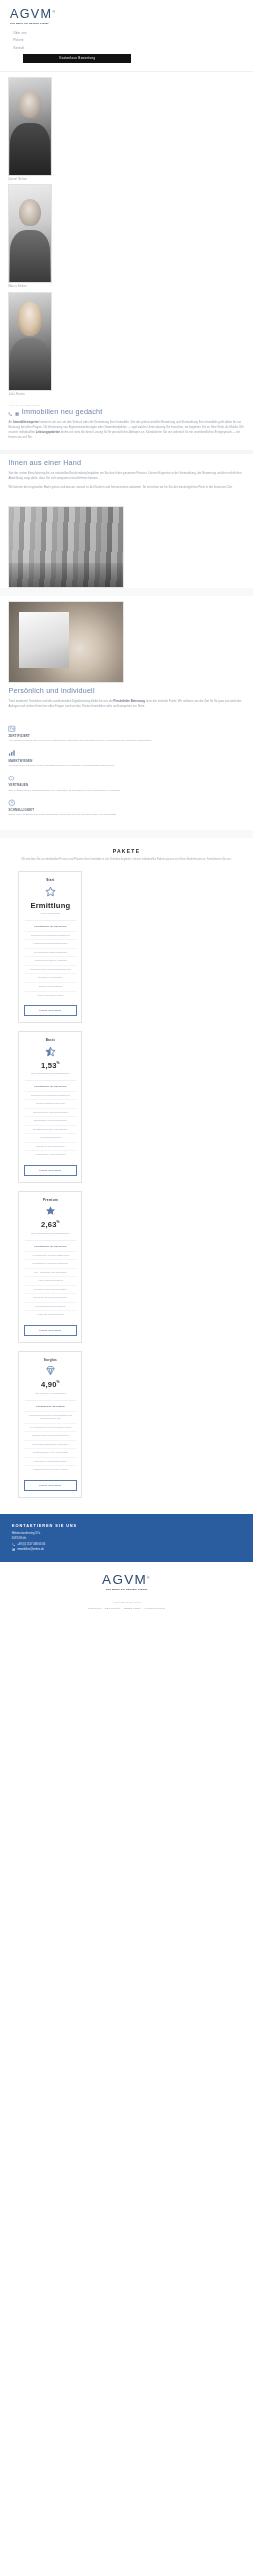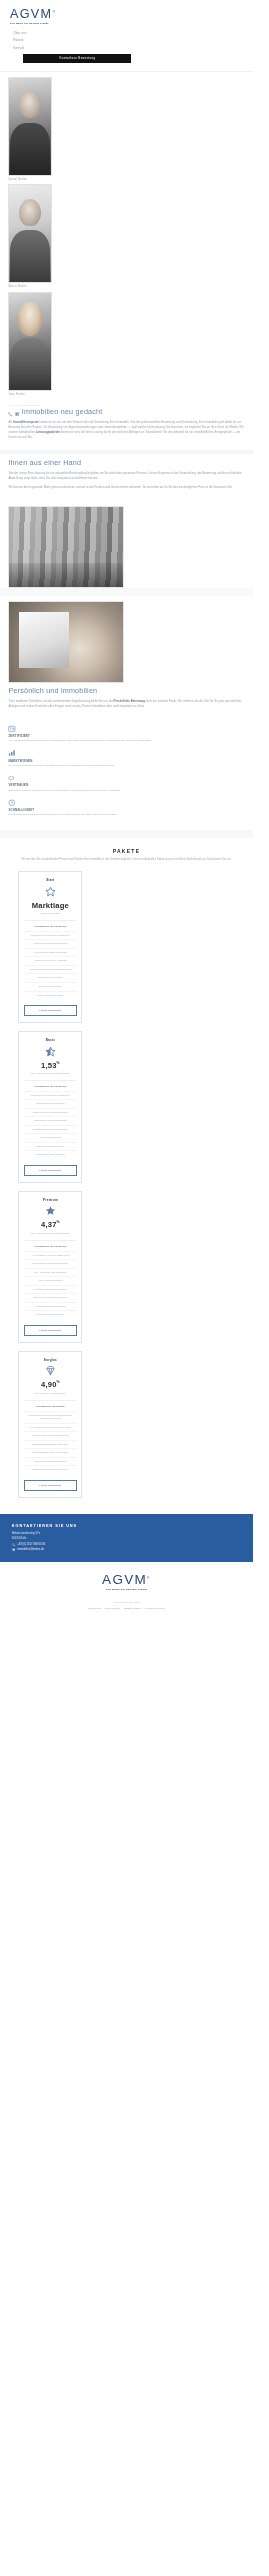--- a/index.html
+++ b/index.html
@@ -407,21 +407,21 @@
   </div>
 </section>
 
 <div class="wide-img desk"></div>
 
 <div class="band-tall"></div>
 
 <div class="wide-img hands"></div>
 
 <section class="section" style="padding-top:3.4px">
-  <h2 class="sec-title">Persönlich und immobilien</h2>
+  <h2 class="sec-title">Persönlich und individuell</h2>
   <div class="body-text" style="margin-top:4.2px">
     <p>Trotz moderner Techniken und der zunehmenden Digitalisierung bleibt bei uns die <b>Persönliche Betreuung</b> stets der zentrale Punkt. Wir nehmen uns die Zeit für Ihr ganz persönliches Anliegen und stehen Ihnen bei allen Fragen rund um das Thema Immobilien aktiv und kompetent zur Seite.</p>
   </div>
 </section>
 
 <section class="features">
   <div class="feature">
     <div class="feat-ico">
       <svg viewBox="0 0 24 24" fill="none" stroke="currentColor" stroke-width="1.6">
           <rect x="2" y="4" width="20" height="16" rx="1.5"></rect>
@@ -471,21 +471,21 @@
   <h2 class="pakete-title">PAKETE</h2>
   <p class="pakete-sub">Wir möchten Sie zu individuellen Preisen und Paketen Ihrer Immobilie in vier Schritten begleiten. Unsere individuellen Pakete passen sich Ihren Bedürfnissen an. Kontaktieren Sie uns.</p>
 
   <div class="card">
     <div class="card-tier">Start</div>
     <div class="card-ico">
       <svg viewBox="0 0 24 24" fill="none" stroke="currentColor" stroke-width="1.8" stroke-linejoin="round">
           <polygon points="12,2.5 15,9 22,9.8 16.8,14.5 18.3,21.5 12,18 5.7,21.5 7.2,14.5 2,9.8 9,9"></polygon>
         </svg>
     </div>
-    <div class="card-price"><span>Marktlage</span><sup></sup></div>
+    <div class="card-price"><span>Ermittlung</span><sup></sup></div>
     <div class="card-price-note">Ohne Verpflichtung</div>
     <div class="card-sep"></div>
     <div class="card-feat-head">Leistungen im Überblick</div>
     <div class="card-feat">Professionelle Marktwerteinschätzung</div>
     <div class="card-feat">Persönliches Beratungsgespräch</div>
     <div class="card-feat">Unverbindliche Ersteinschätzung</div>
     <div class="card-feat">Auskunft über aktuelle Marktlage</div>
     <div class="card-feat">Erstellung eines Vermarktungskonzepts</div>
     <div class="card-feat">Beratung zu Unterlagen</div>
     <div class="card-feat">Digitale Wertermittlung</div>
@@ -521,21 +521,21 @@
     <button class="card-btn">Paket anfragen</button>
   </div>
 
   <div class="card">
     <div class="card-tier">Premium</div>
     <div class="card-ico">
       <svg viewBox="0 0 24 24" fill="currentColor">
           <polygon points="12,2.5 15,9 22,9.8 16.8,14.5 18.3,21.5 12,18 5.7,21.5 7.2,14.5 2,9.8 9,9"></polygon>
         </svg>
     </div>
-    <div class="card-price"><span>4,37</span><sup>%</sup></div>
+    <div class="card-price"><span>2,63</span><sup>%</sup></div>
     <div class="card-price-note">Des verkäuflichen Bewertungspreises</div>
     <div class="card-sep"></div>
     <div class="card-feat-head">Leistungen im Überblick</div>
     <div class="card-feat">Alle Leistungen aus dem Basis-Paket</div>
     <div class="card-feat">Professionelle Immobilienfotografie</div>
     <div class="card-feat">360°-Rundgang und Grundrisse</div>
     <div class="card-feat">Home-Staging Beratung</div>
     <div class="card-feat">Premium-Platzierung in Portalen</div>
     <div class="card-feat">Erweiterte Zielgruppenansprache</div>
     <div class="card-feat">Energieausweis Beschaffung</div>

